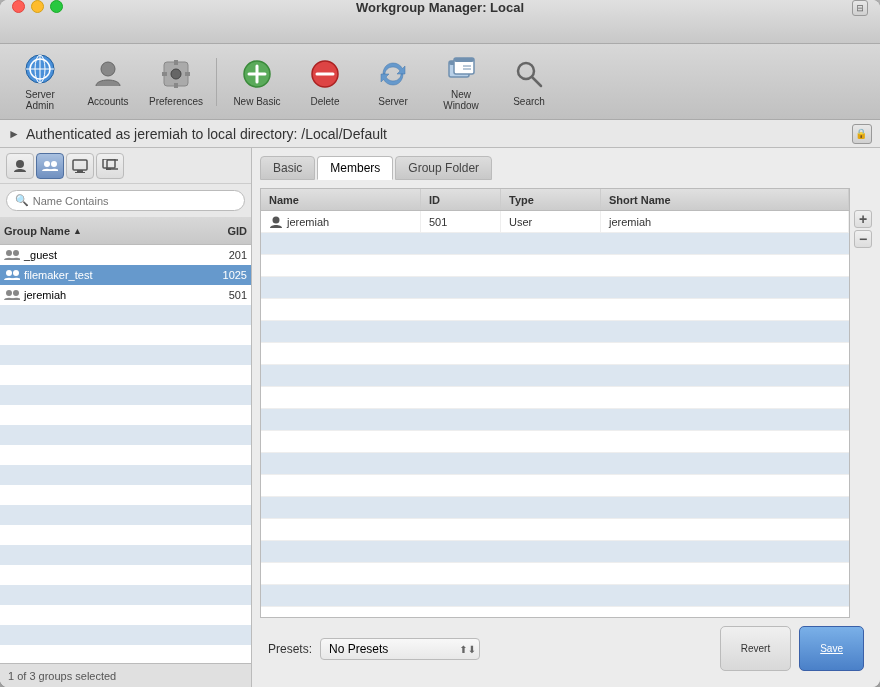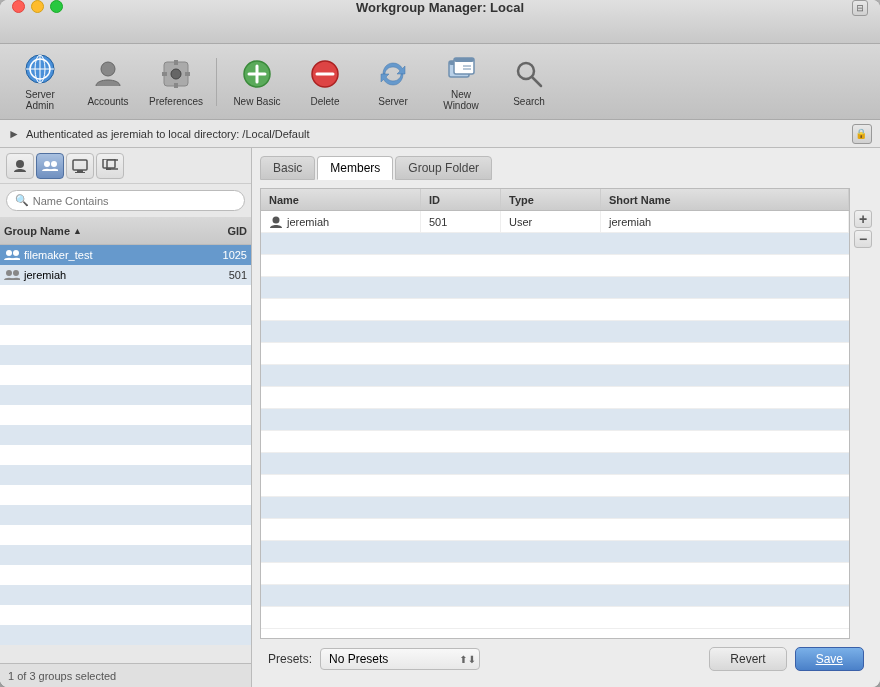--- a/index.html
+++ b/index.html
@@ -121,21 +121,21 @@
       background: #e8e8e8;
       height: 28px;
       display: flex;
       align-items: center;
       padding: 0 8px;
       border-bottom: 1px solid #bbb;
       gap: 6px;
       flex-shrink: 0;
     }
     .auth-bar-icon { font-size: 12px; color: #555; }
-    .auth-bar-text { font-size: 11px; color: #333; flex: 1; }
+    .auth-bar-text { font-size: 14px; color: #333; flex: 1; }
     .lock-icon {
       width: 20px;
       height: 20px;
       border: 1px solid #999;
       border-radius: 3px;
       background: linear-gradient(to bottom, #e8e8e8, #d0d0d0);
       display: flex;
       align-items: center;
       justify-content: center;
       font-size: 10px;
@@ -404,25 +404,25 @@
       font-size: 10px;
       color: #666;
       pointer-events: none;
     }
     .bottom-buttons {
       margin-left: auto;
       display: flex;
       gap: 8px;
     }
     .btn {
-      padding: 4px 20px;
+      padding: 16px 20px;
       border-radius: 5px;
       border: 1px solid #bbb;
       background: linear-gradient(to bottom, #f0f0f0, #d8d8d8);
-      font-size: 12px;
+      font-size: 10px;
       color: #333;
       cursor: pointer;
     }
     .btn-default {
       background: linear-gradient(to bottom, #7ab0e8, #4a80c8);
       color: white;
       border-color: #3a60a8;
       text-decoration: underline;
     }
   </style>
@@ -587,20 +587,30 @@
 
       <div class="group-list-header">
         <div class="group-list-header-name">
           <span>Group Name</span>
           <span style="font-size:9px;">▲</span>
         </div>
         <div class="group-list-header-gid">GID</div>
       </div>
 
       <div class="group-list">
+        <div class="group-row">
+          <svg class="group-icon" viewBox="0 0 16 12" fill="none">
+            <circle cx="5" cy="4" r="3" fill="#888"></circle>
+            <path d="M0 11 C0 8 10 8 10 11" fill="#888"></path>
+            <circle cx="12" cy="4" r="3" fill="#888"></circle>
+            <path d="M7 11 C7 8 17 8 17 11" fill="#888"></path>
+          </svg>
+          <span class="group-name">_guest</span>
+          <span class="group-gid">201</span>
+        </div>
         <div class="group-row selected">
           <svg class="group-icon" viewBox="0 0 16 12" fill="none">
             <circle cx="5" cy="4" r="3" fill="white"></circle>
             <path d="M0 11 C0 8 10 8 10 11" fill="white"></path>
             <circle cx="12" cy="4" r="3" fill="white"></circle>
             <path d="M7 11 C7 8 17 8 17 11" fill="white"></path>
           </svg>
           <span class="group-name">filemaker_test</span>
           <span class="group-gid">1025</span>
         </div>

